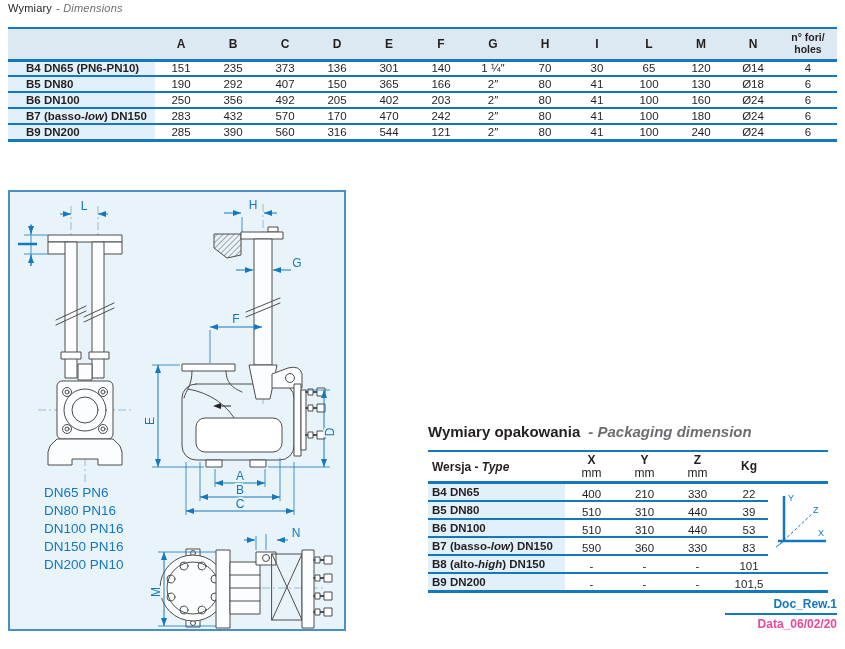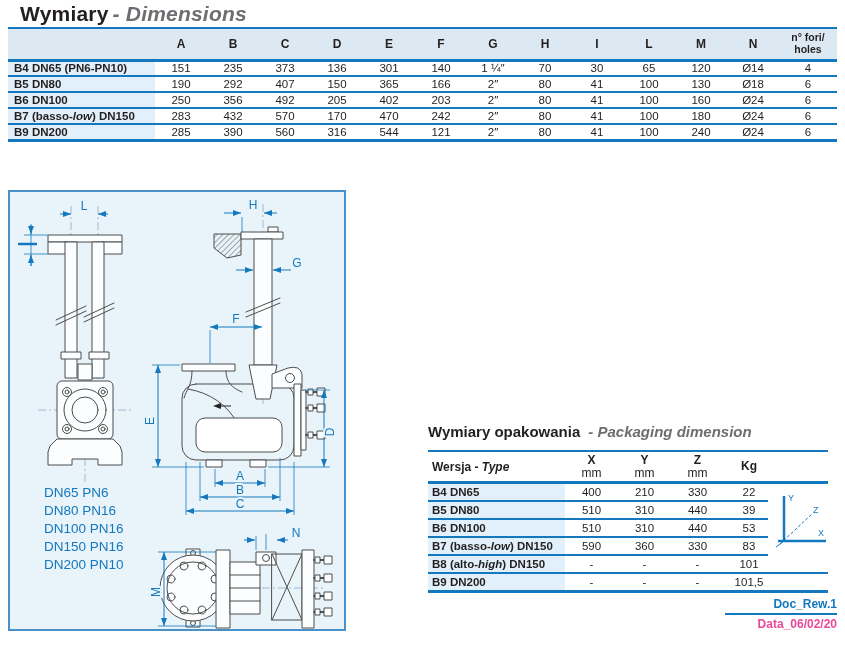--- a/index.html
+++ b/index.html
@@ -10,35 +10,35 @@
     --ink:#231f20;
     --gray:#6d6e71;
   }
   html,body{margin:0;padding:0;}
   body{
     width:845px;height:649px;position:relative;overflow:hidden;
     background:#ffffff;color:var(--ink);
     font-family:"Liberation Sans", sans-serif;
   }
   
-  .page-title{position:absolute;left:20px;top:2px;font-size:21px;font-weight:bold;letter-spacing:.2px;}
+  .page-title{position:absolute;left:8px;top:2px;font-size:11px;font-weight:normal;letter-spacing:.2px;}
   .page-title .en{color:var(--gray);font-style:italic;margin-left:4px;}
   
   table.dims{
     position:absolute;left:8px;top:27px;width:829px;
     border-collapse:collapse;table-layout:fixed;
     font-size:11.5px;border-top:2px solid var(--blue);
   }
   table.dims thead tr{background:var(--headbg);height:32px;border-bottom:3px solid var(--blue);}
   table.dims thead th{font-weight:bold;font-size:12px;text-align:center;padding:0;}
   table.dims thead th.holes{font-size:10.5px;line-height:1.1;}
   table.dims tbody tr{height:16px;border-bottom:2px solid var(--blue);}
   table.dims tbody tr:last-child{border-bottom:3px solid var(--blue);}
   table.dims td{padding:0;text-align:center;white-space:nowrap;overflow:hidden;}
-  table.dims td.lbl{background:var(--rowbg);font-weight:bold;text-align:left;padding-left:6px;}
+  table.dims td.lbl{background:var(--rowbg);font-weight:bold;text-align:left;padding-left:18px;}
   
   .panel{
     position:absolute;left:8px;top:190px;width:334px;height:437px;
     background:var(--panelbg);border:2px solid #4a90c8;
   }
   .panel svg{display:block;}
   .oln{stroke:#4d4d4d;stroke-width:1;fill:none;stroke-linejoin:round;stroke-linecap:round;}
   .olnf{stroke:#4d4d4d;stroke-width:1;fill:#fbfdfe;stroke-linejoin:round;}
   .dim{stroke:var(--blue);stroke-width:1;fill:none;}
   .dimt{stroke:var(--blue);stroke-width:.8;fill:none;}
@@ -54,21 +54,21 @@
   .pkg .rule.full{width:400px;}
   .pkg .rule.short{width:340px;}
   .pkg .rule.thick{height:3px;}
   .pkg .phead{display:flex;align-items:center;height:29px;}
   .pkg .phead .lblh{width:137px;font-weight:bold;font-size:12px;padding-left:4px;box-sizing:border-box;}
   .pkg .phead .lblh i{font-style:italic;}
   .pkg .pcol{width:53px;text-align:center;line-height:1.05;}
   .pkg .pcol b{display:block;font-size:12px;}
   .pkg .pcol span{display:block;font-size:12px;}
   .pkg .pcol.kg{width:50px;font-weight:bold;font-size:12px;}
-  .pkg .prow{display:flex;align-items:center;height:16px;}
+  .pkg .prow{display:flex;align-items:flex-end;height:16px;}
   .pkg .prow .lbl{width:137px;height:100%;background:var(--rowbg);font-weight:bold;
                   display:flex;align-items:center;padding-left:4px;box-sizing:border-box;white-space:nowrap;}
   .pkg .prow .val{width:53px;text-align:center;}
   .pkg .prow .val.kg{width:50px;}
   
   .axis{position:absolute;left:772px;top:489px;}
   .axis text{fill:var(--blue);font-size:9px;font-family:"Liberation Sans",sans-serif;}
   
   .footer{position:absolute;right:8px;top:597px;text-align:right;font-size:12px;font-weight:bold;}
   .footer .doc{color:var(--blue);}

